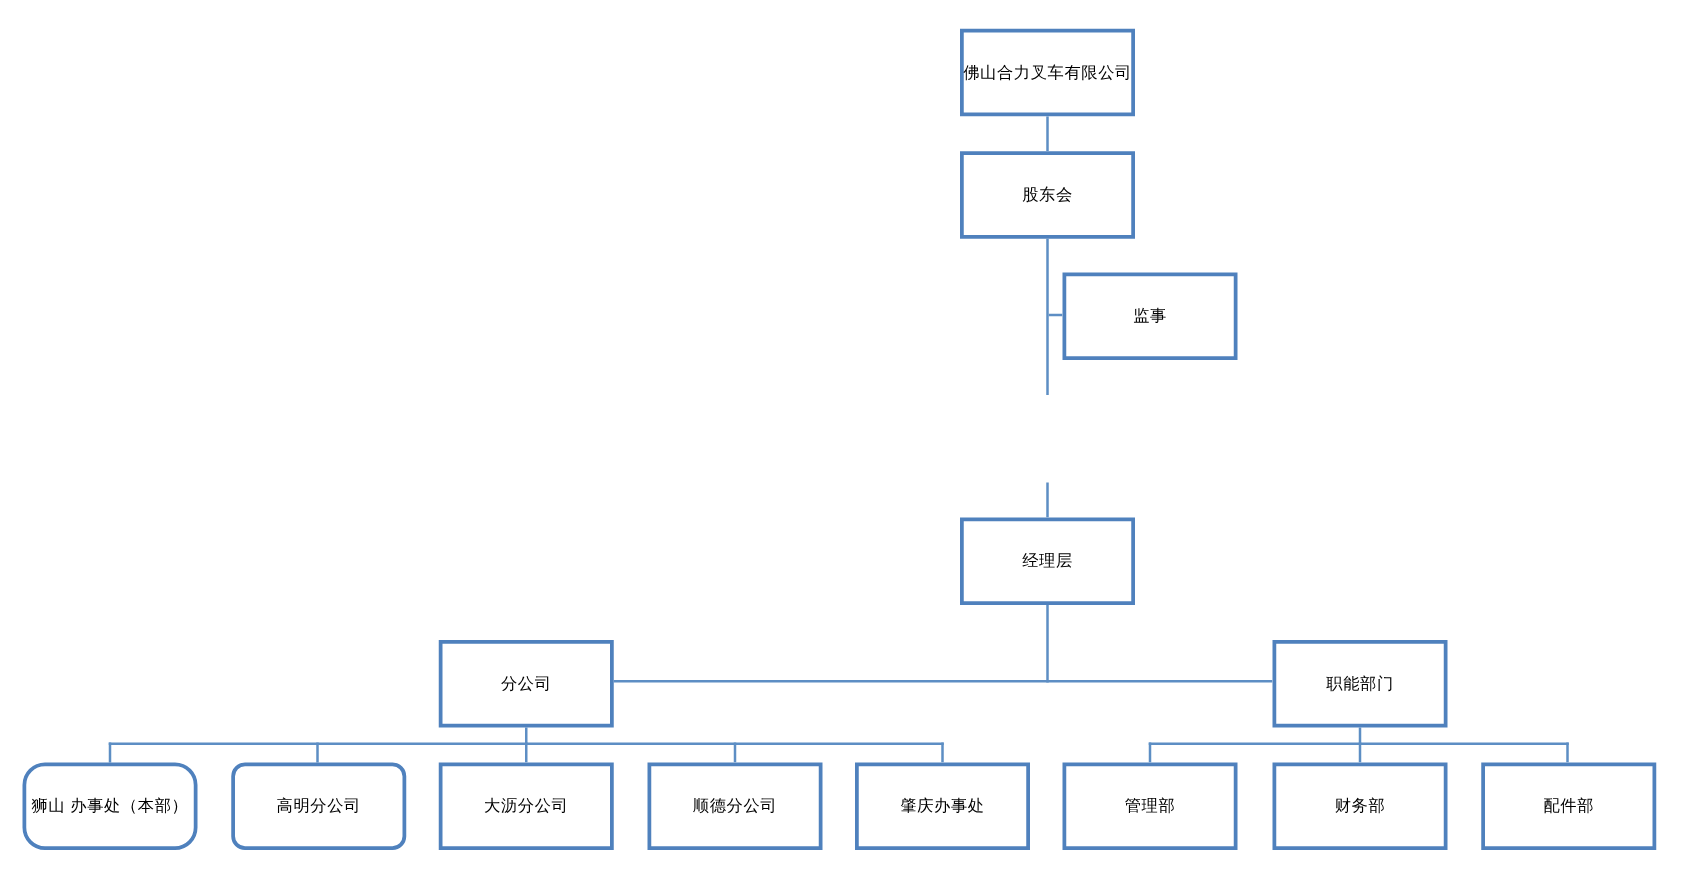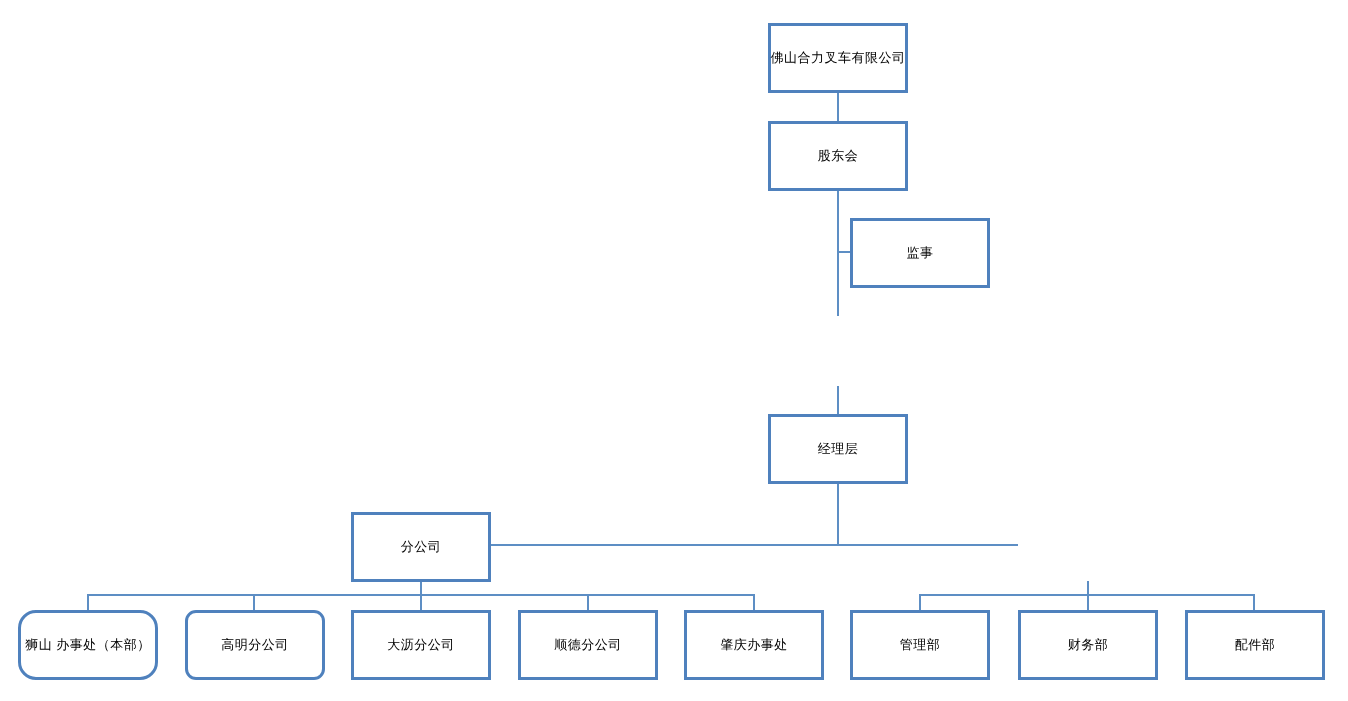--- a/index.html
+++ b/index.html
@@ -62,20 +62,23 @@
   </div>
 
 
   <div class="node" style="left:768px;top:414px;">
     <span class="lbl">经理层</span>
   </div>
 
   <div class="node" style="left:351px;top:512px;">
     <span class="lbl">分公司</span>
   </div>
+  <div class="node" style="left:1018px;top:512px;">
+    <span class="lbl">职能部门</span>
+  </div>
 
   <div class="node" style="left:18px;top:610px;border-radius:18px;">
     <span class="lbl">狮山 办事处（本部）</span>
   </div>
   <div class="node" style="left:185px;top:610px;border-radius:11px;">
     <span class="lbl">高明分公司</span>
   </div>
   <div class="node" style="left:351px;top:610px;">
     <span class="lbl">大沥分公司</span>
   </div>

